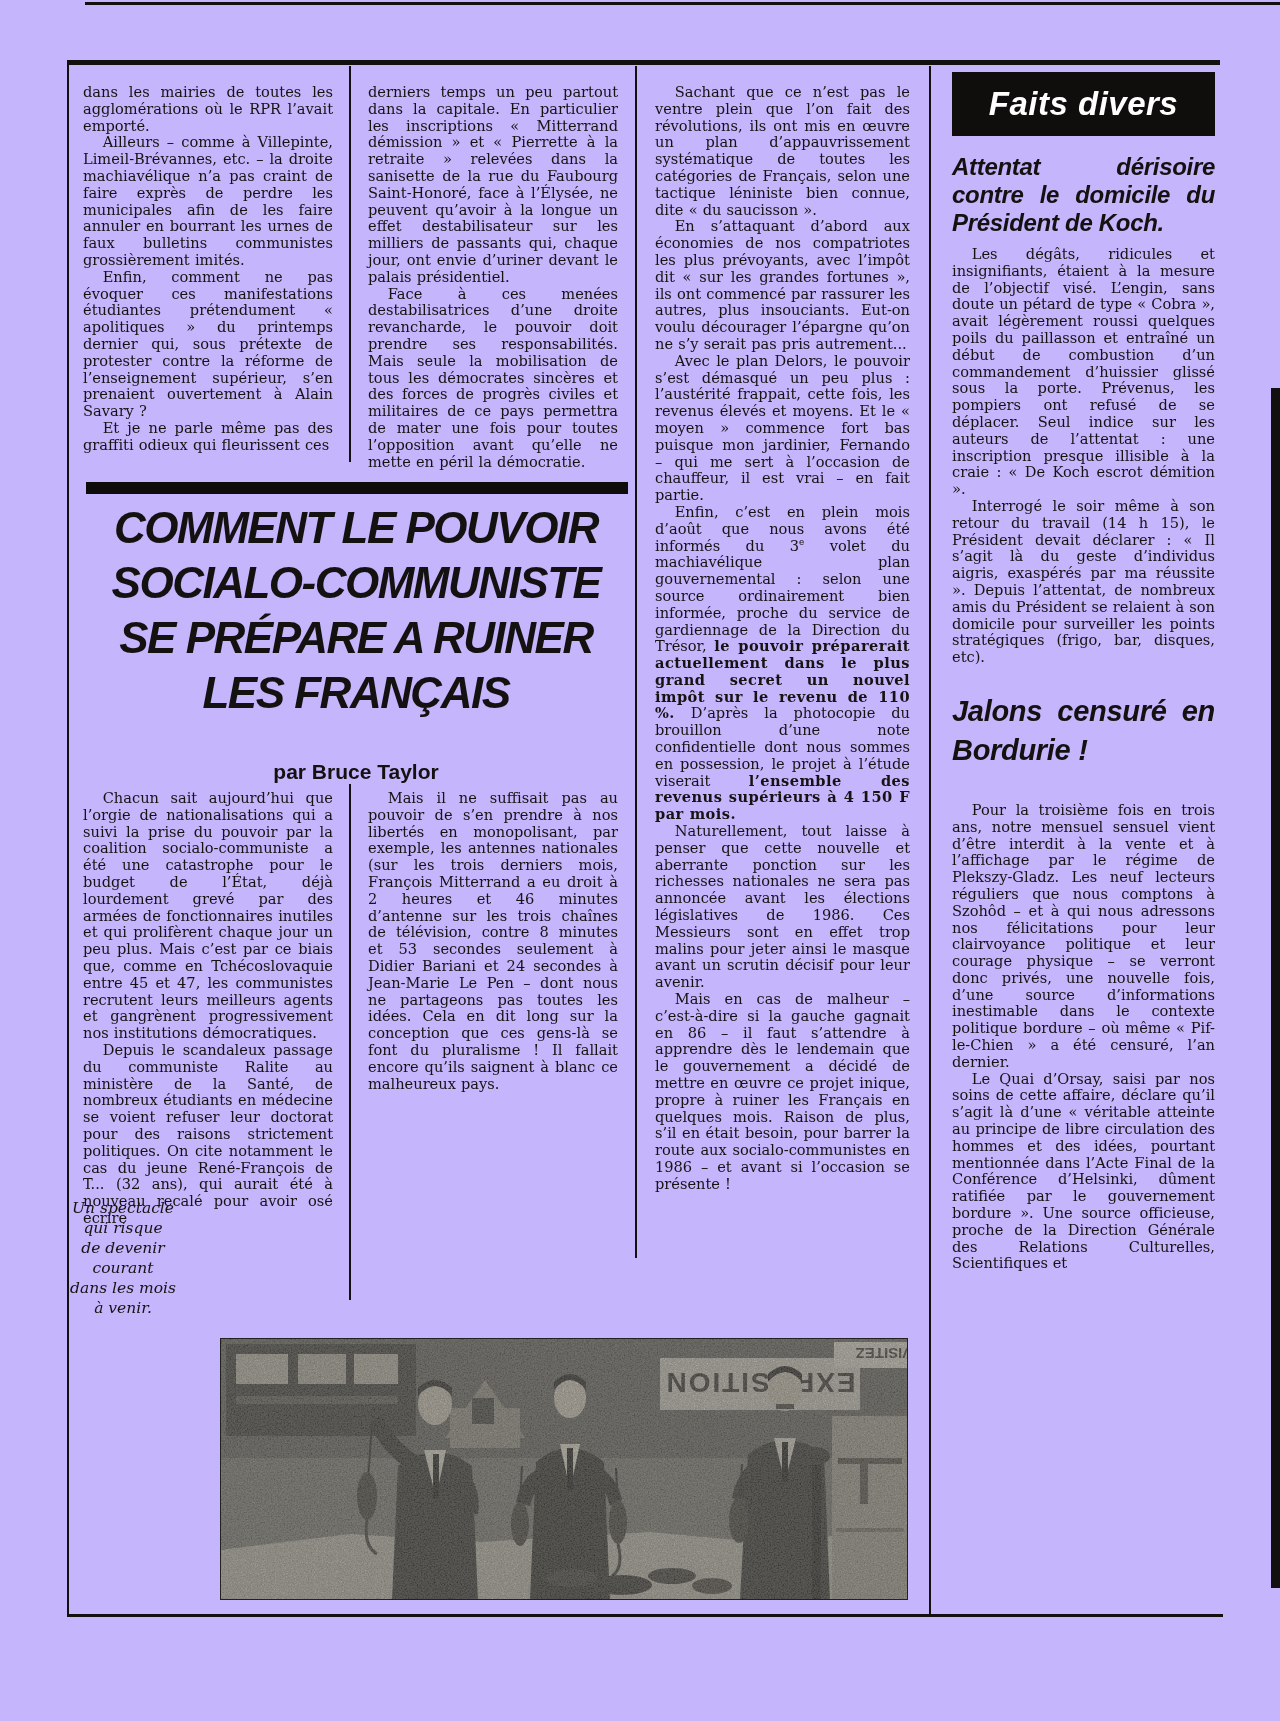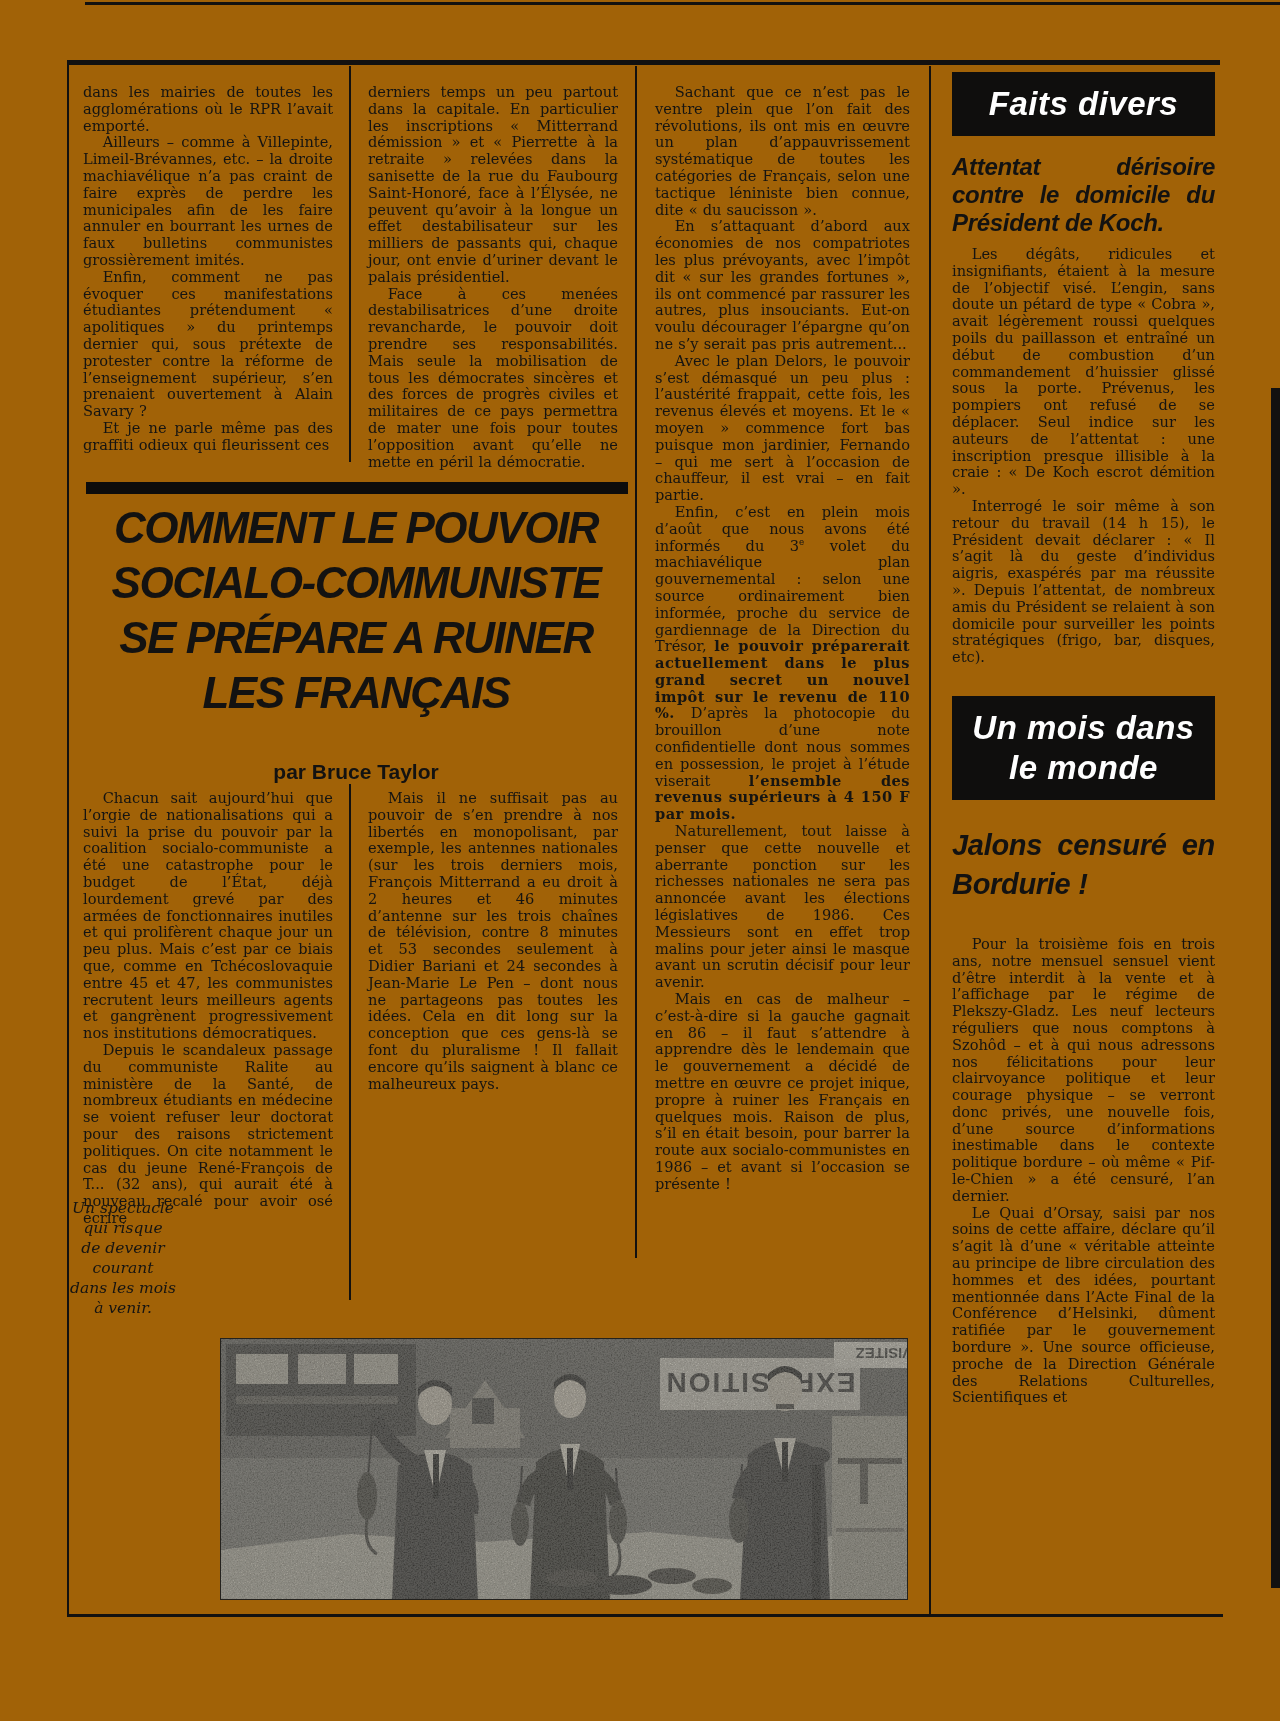--- a/index.html
+++ b/index.html
@@ -1,16 +1,16 @@
 <!DOCTYPE html>
 <html lang="fr"><head>
 <meta charset="utf-8">
 <style>
   html,body{margin:0;padding:0;background:#ffffff;}
-  .page{position:relative;width:1280px;height:1721px;background:#a16207;overflow:hidden;
+  .page{position:relative;width:1280px;height:1721px;background:#c4b5fd;overflow:hidden;
         font-family:"DejaVu Serif",serif;color:#151412;}
   .rule{position:absolute;background:#121110;}
   
   .textcol{position:absolute;font-size:14.6px;line-height:16.8px;text-align:justify;word-spacing:.5px;}
   .para{margin:0;text-indent:1.35em;}
   .para.noindent{text-indent:0;}
   .b{font-weight:700;letter-spacing:.45px;}
   sup{font-size:60%;line-height:0;}
   
   .hbar{position:absolute;left:86px;top:482px;width:542px;height:12px;background:#0d0c0b;}
@@ -195,22 +195,20 @@
     <rect x="0" y="0" width="688" height="262" fill="none" stroke="#24221e" stroke-width="2"></rect>
   </svg>
 
   <div class="col4">
     <div class="blackbox">Faits divers</div>
     <div class="subhead">Attentat dérisoire contre le domicile du Président de Koch.</div>
     <div class="colflow">
         <p class="para"><span>Les dégâts, ridicules et insignifiants, étaient à la mesure de l’objectif visé. L’engin, sans doute un pétard de type « Cobra », avait légèrement roussi quelques poils du paillasson et entraîné un début de combustion d’un commandement d’huissier glissé sous la porte. Prévenus, les pompiers ont refusé de se déplacer. Seul indice sur les auteurs de l’attentat : une inscription presque illisible à la craie : « De Koch escrot démition ».</span></p>
         <p class="para"><span>Interrogé le soir même à son retour du travail (14 h 15), le Président devait déclarer : « Il s’agit là du geste d’individus aigris, exaspérés par ma réussite ». Depuis l’attentat, de nombreux amis du Président se relaient à son domicile pour surveiller les points stratégiques (frigo, bar, disques, etc).</span></p>
       </div>
-    <div class="blackbox mt28">Un mois dans
-le monde</div>
     <div class="subhead big">Jalons censuré en Bordurie !</div>
     <div class="colflow" style="margin-top:32px;">
         <p class="para"><span>Pour la troisième fois en trois ans, notre mensuel sensuel vient d’être interdit à la vente et à l’affichage par le régime de Plekszy-Gladz. Les neuf lecteurs réguliers que nous comptons à Szohôd – et à qui nous adressons nos félicitations pour leur clairvoyance politique et leur courage physique – se verront donc privés, une nouvelle fois, d’une source d’informations inestimable dans le contexte politique bordure – où même « Pif-le-Chien » a été censuré, l’an dernier.</span></p>
         <p class="para"><span>Le Quai d’Orsay, saisi par nos soins de cette affaire, déclare qu’il s’agit là d’une « véritable atteinte au principe de libre circulation des hommes et des idées, pourtant mentionnée dans l’Acte Final de la Conférence d’Helsinki, dûment ratifiée par le gouvernement bordure ». Une source officieuse, proche de la Direction Générale des Relations Culturelles, Scientifiques et</span></p>
       </div>
   </div>
 
 
 </div>
 

